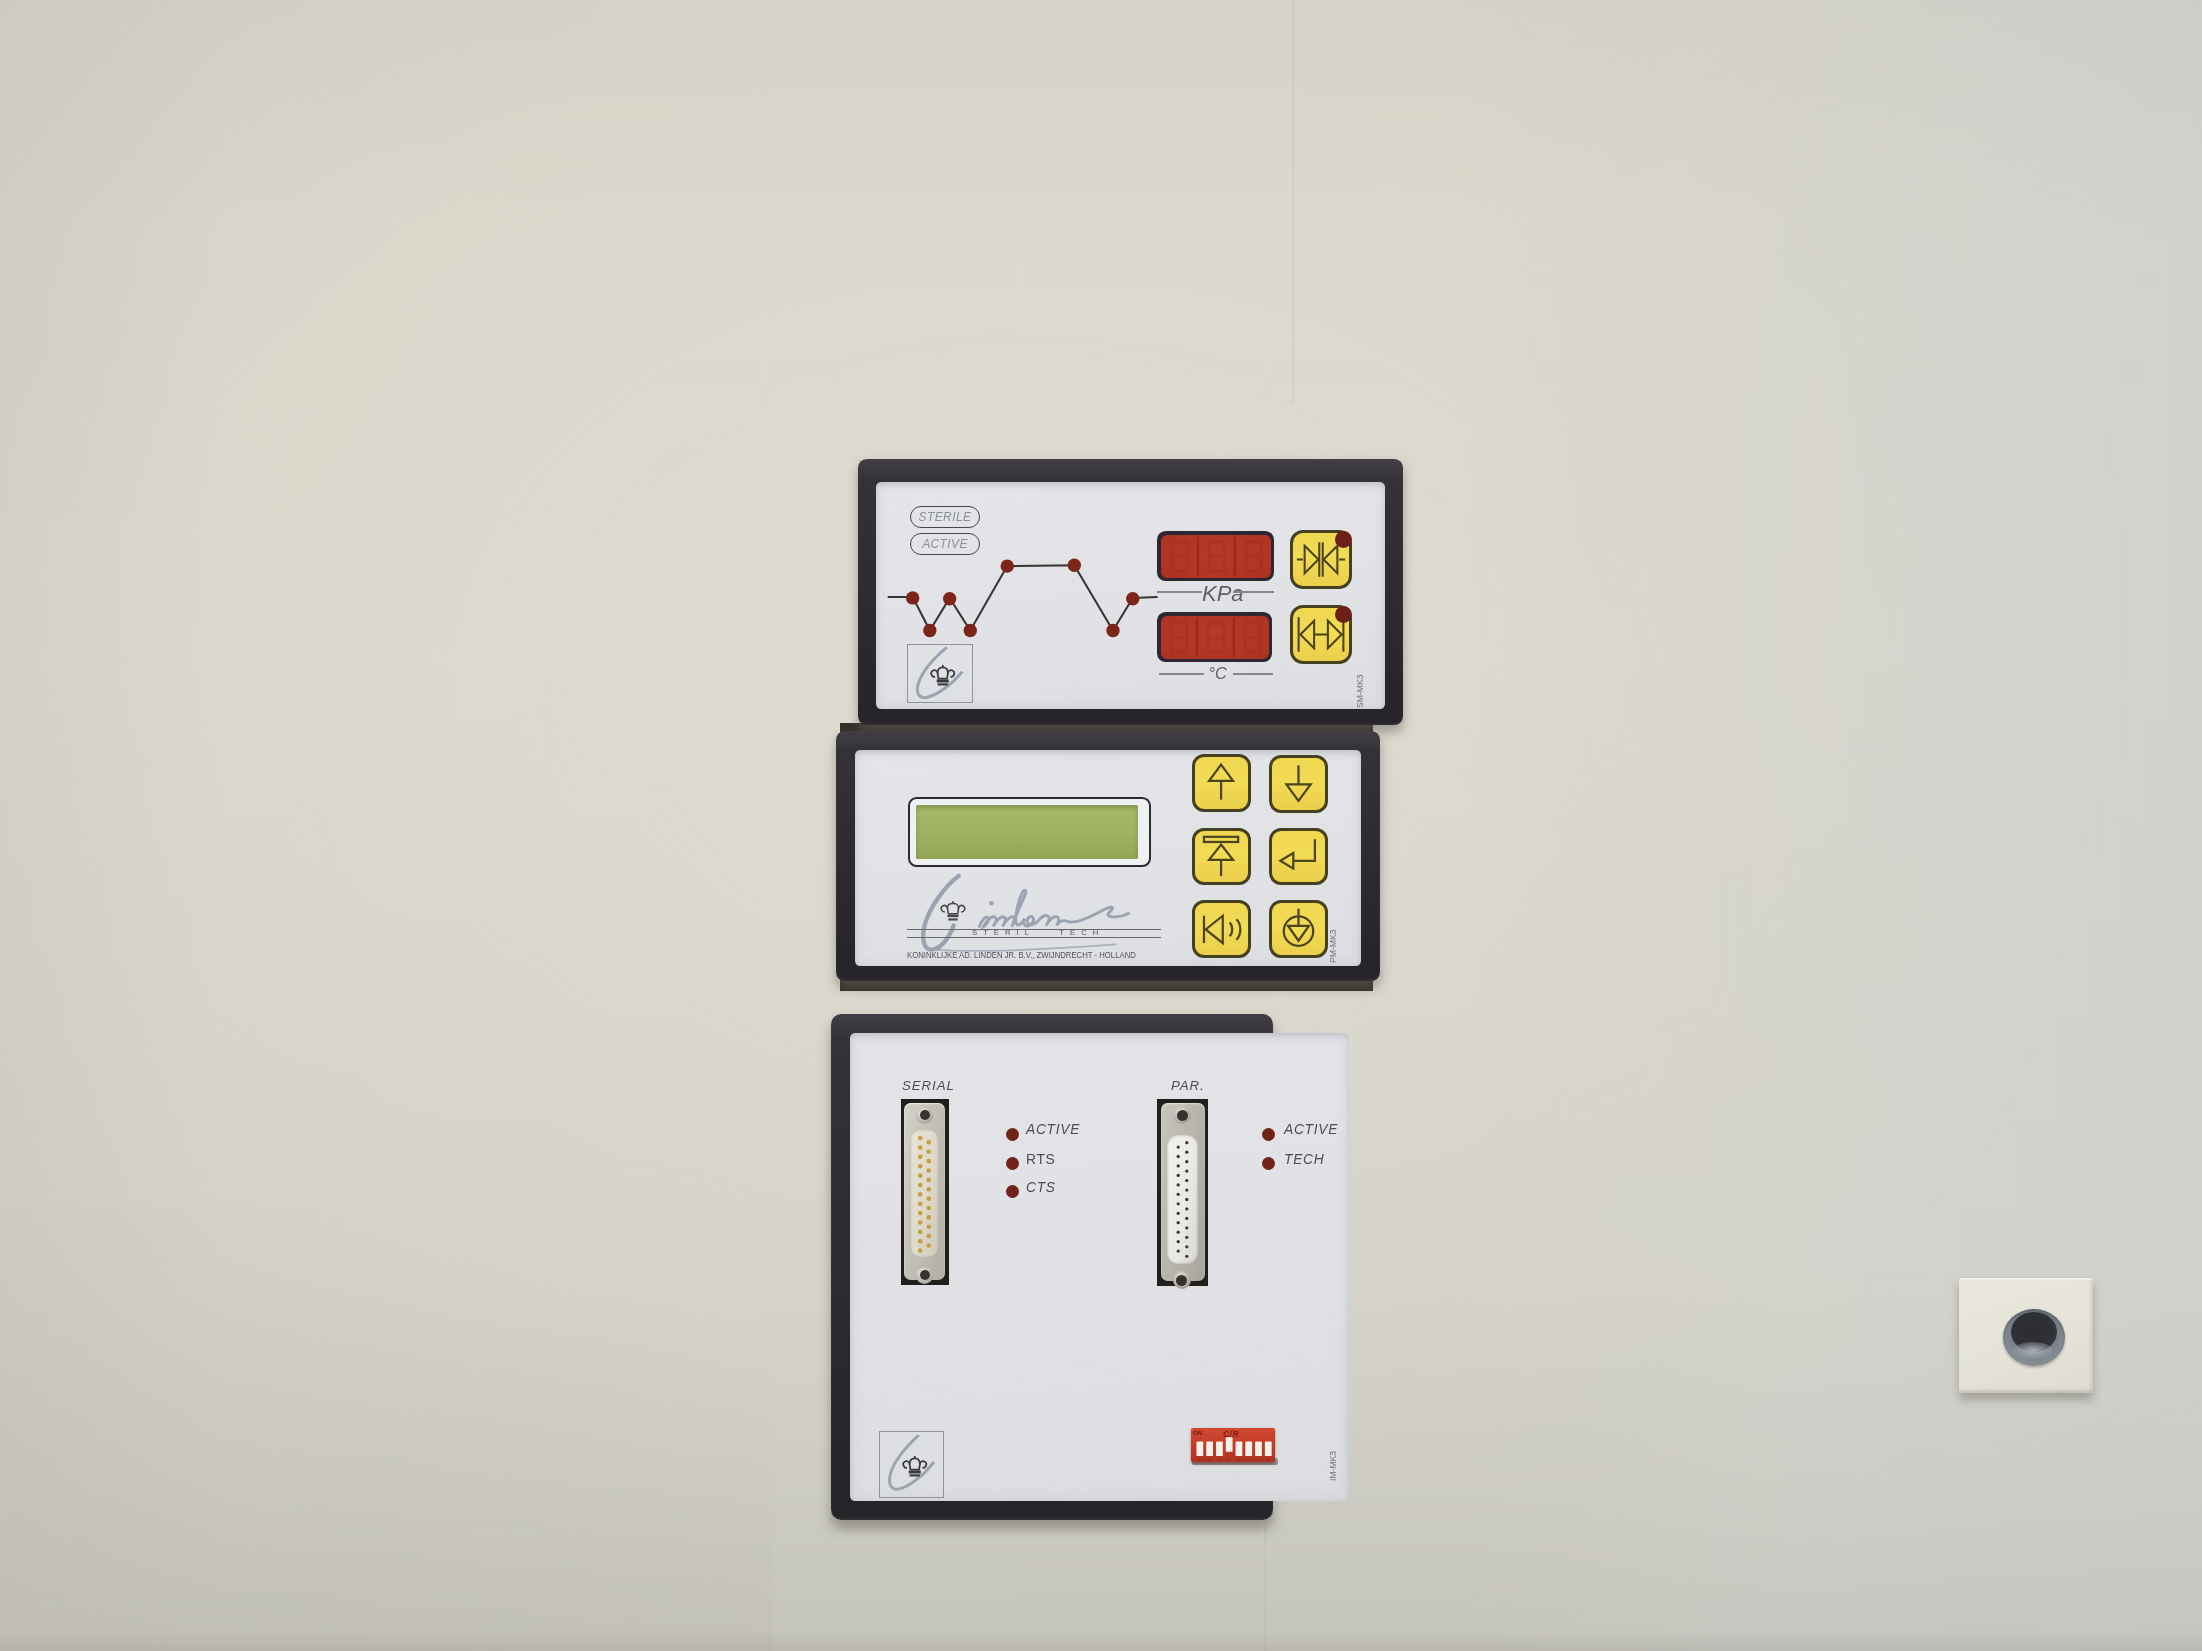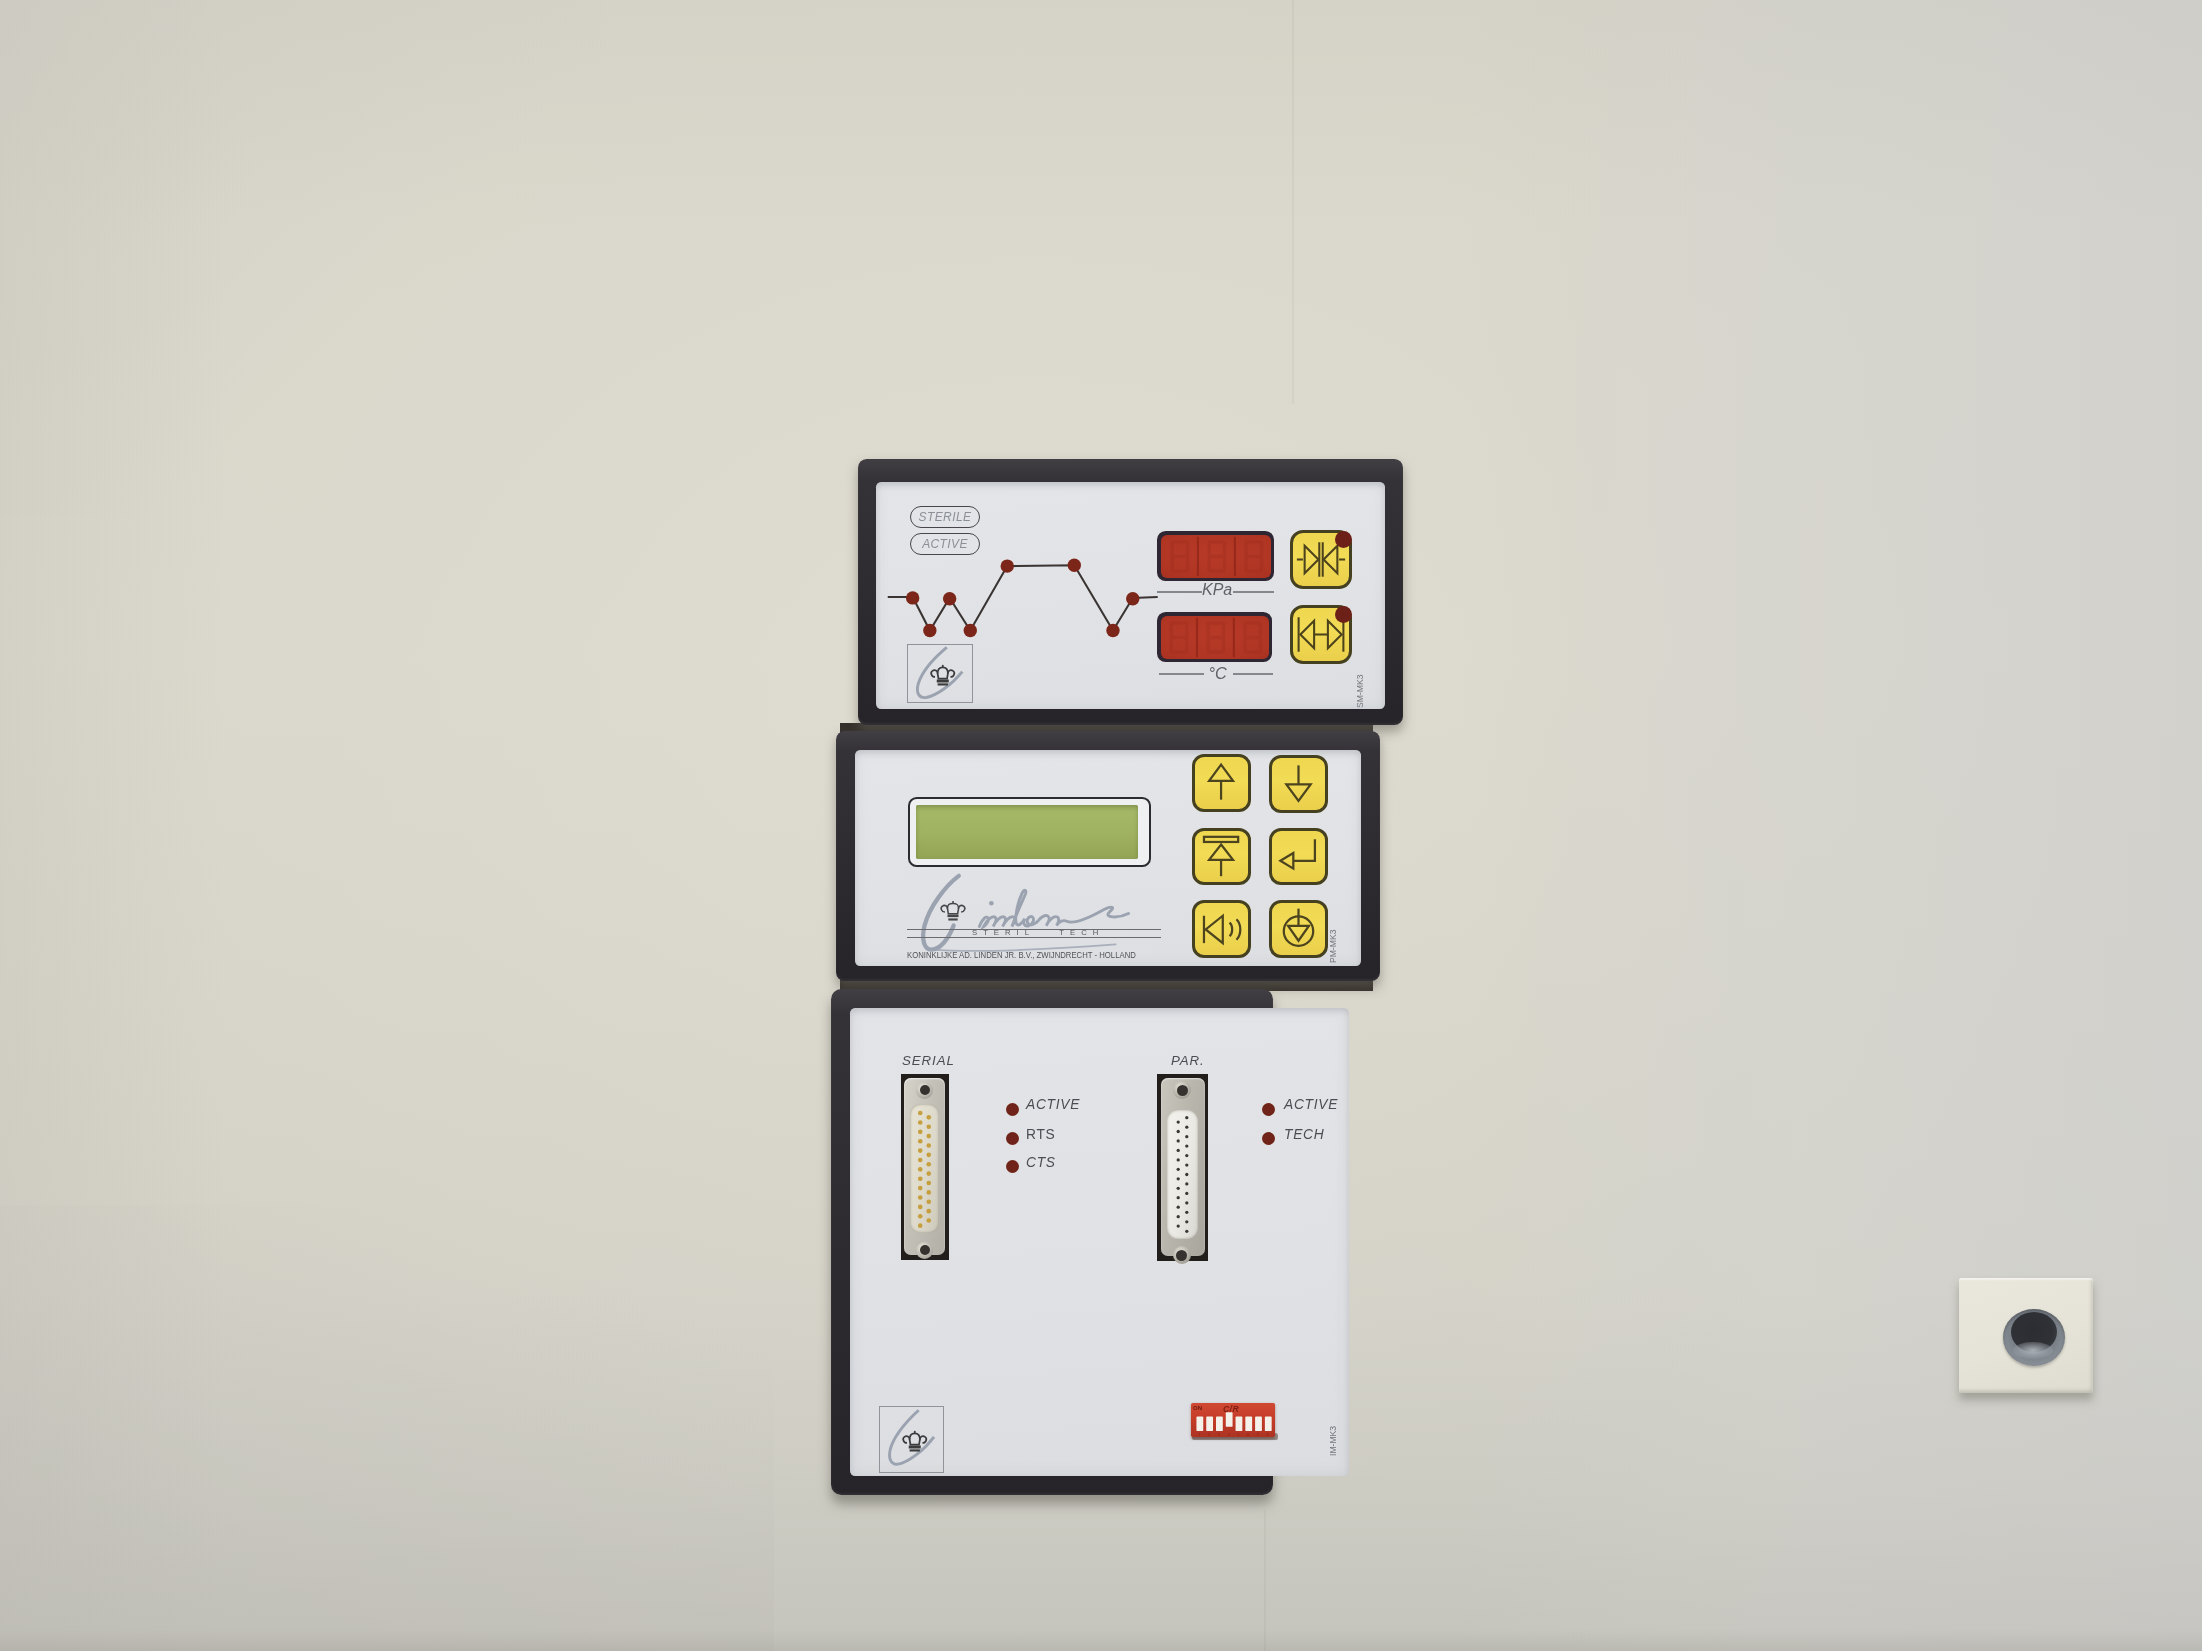--- a/index.html
+++ b/index.html
@@ -105,21 +105,21 @@
       <g transform="translate(55,8)">
           <path d="M2 0 H18 M2 17 H18 M2 34 H18 M1 1 V16 M1 18 V33 M19 1 V16 M19 18 V33"></path>
         </g>
       <g transform="translate(98,8)">
           <path d="M2 0 H18 M2 17 H18 M2 34 H18 M1 1 V16 M1 18 V33 M19 1 V16 M19 18 V33"></path>
         </g>
     </g>
   </svg>
 
   <div class="abs" style="left:299px;top:132px;width:45px;height:1.7px;background:#85878c;"></div>
-  <div class="abs" style="left:344px;top:122px;width:31px;color:#5d6066;font-style:italic;font-size:16px;text-align:left;">KPa</div>
+  <div class="abs" style="left:344px;top:122px;width:31px;color:#5d6066;font-style:italic;font-size:22px;text-align:center;">KPa</div>
   <div class="abs" style="left:375px;top:132px;width:41px;height:1.7px;background:#85878c;"></div>
 
   <div class="abs" style="left:299px;top:153px;width:115px;height:50px;border-radius:8.6px;
     background:#2e2733;"></div>
   <div class="abs" style="left:303px;top:157px;width:108px;height:43px;border-radius:6px;
     background:radial-gradient(103px 38px at 50% 45%, #b73a27 0%, #b03523 60%, #a02d1d 100%);"></div>
   <svg class="abs" style="left:303px;top:157px;" width="108" height="43" viewBox="0 0 126 50">
     <g stroke="#8e2517" stroke-width="2.5" opacity="0.75">
         <line x1="42" y1="2" x2="42" y2="48"></line>
         <line x1="85" y1="2" x2="85" y2="48"></line>
@@ -280,21 +280,21 @@
   <div class="abs" style="left:433px;top:169px;width:59px;height:58px;border-radius:12px;background:linear-gradient(180deg,#efd750,#f2db55 45%,#eacf4b);border:3.4px solid #45401f;box-sizing:border-box;"></div>
   <svg class="abs" style="left:433px;top:169px;" width="59" height="58" viewBox="0 0 68 67">
     <g fill="none" stroke="#4c441f" stroke-width="2.6">
       <circle cx="34" cy="36" r="17"></circle>
       <line x1="34" y1="10" x2="34" y2="30"></line>
       <path d="M22 30 H46 L34 47 Z"></path>
     </g>
   </svg>
 </div>
 
-<div class="abs" id="panel-bot" style="left:831px;top:989px;width:442px;height:506px;
+<div class="abs" id="panel-bot" style="left:831px;top:1014px;width:442px;height:506px;
   background:linear-gradient(180deg,#413f43 0%,#343236 5%,#2c2a2e 60%,#262429 100%);
   border-radius:10.3px; box-shadow:0 8.6px 12px rgba(100,98,90,0.55), inset 0 -1.7px 2.6px rgba(255,255,255,0.07);">
 
   <div class="abs" style="left:19px;top:19px;width:499px;height:468px;border-radius:5.2px;
     background:linear-gradient(175deg,#e3e4e7 0%,#e0e1e4 55%,#dbdde0 100%);
     box-shadow:inset 0 0 13.8px rgba(165,168,175,0.3), inset 0 3.4px 5.2px rgba(130,134,142,0.25);"></div>
 
   <div class="abs" style="left:71px;top:64px;color:#4a4d52;font-style:italic;font-size:13.3px;letter-spacing:0.9px;">SERIAL</div>
 
   <div class="abs" style="left:70px;top:85px;width:48px;height:186px;background:#211e1c;"></div>

